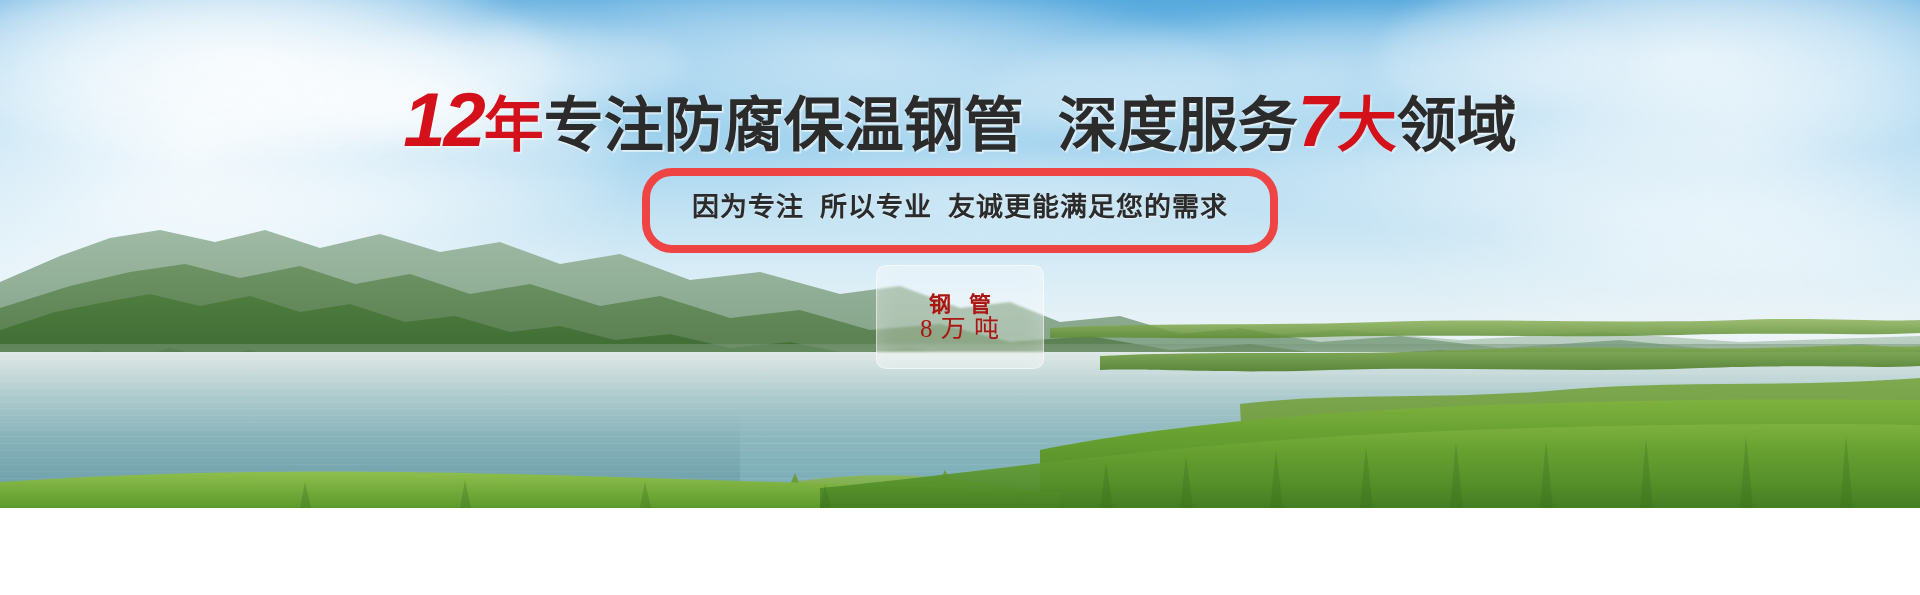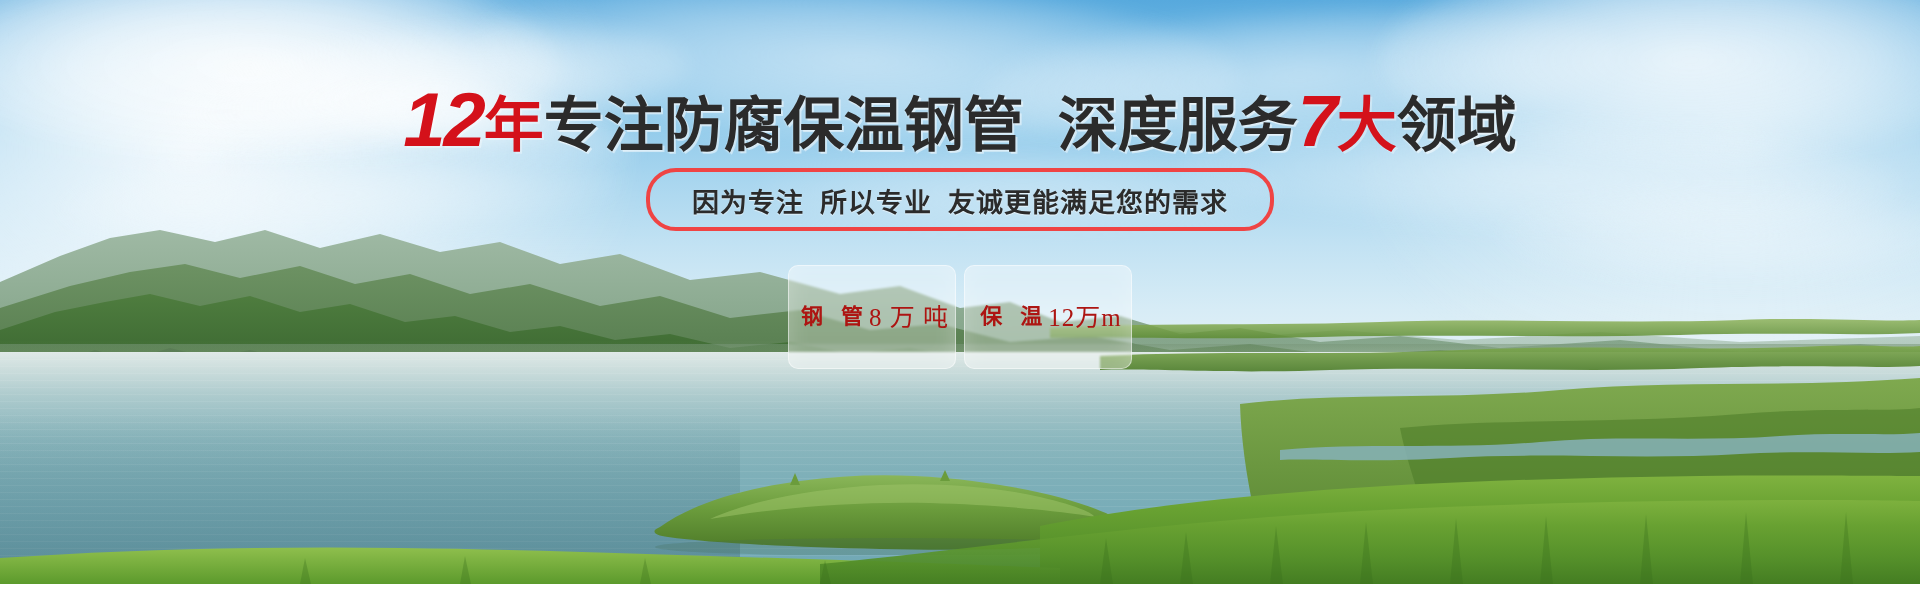--- a/index.html
+++ b/index.html
@@ -7,21 +7,21 @@
   *{box-sizing:border-box;}
   body{
     font-family:"Liberation Sans","DejaVu Sans",sans-serif;
     -webkit-font-smoothing:antialiased;
   }
 
   
   .banner{
     position:relative;
     width:1920px;
-    height:584px;
+    height:508px;
     overflow:hidden;
     background:#fde047;
   }
 
   
   .sky{
     position:absolute;inset:0;
     background:
       linear-gradient(180deg,
         #57a9dd 0%,
@@ -179,22 +179,22 @@
     text-shadow:2px 2px 0 rgba(255,255,255,.35);
   }
   .headline .gap{display:inline-block;width:34px;}
 
   
   .pill{
     position:absolute;
     left:50%;
     transform:translateX(-50%);
     top:168px;
-    padding:9px 42px 7px;
-    border:4px solid #ef4444;
+    padding:9px 42px 21px;
+    border:8px solid #ef4444;
     border-radius:30px;
     font-size:27px;
     font-weight:bold;
     letter-spacing:1px;
     color:#2b2b2b;
     white-space:nowrap;
     background:transparent;
     text-shadow:0 1px 1px rgba(255,255,255,.6);
   }
   .pill .sp{display:inline-block;width:16px;}
@@ -209,20 +209,21 @@
     gap:8px;
   }
   .card{
     width:168px;
     height:104px;
     border-radius:10px;
     background:rgba(255,255,255,.30);
     border:1px solid rgba(255,255,255,.55);
     backdrop-filter:blur(1px);
     display:flex;
+    flex-direction:column;
     align-items:center;
     justify-content:center;
     gap:0;
     box-shadow:inset 0 0 22px rgba(255,255,255,.22);
   }
   .card .ctitle{
     font-size:22px;
     font-weight:bold;
     color:#ad1512;
     letter-spacing:6px;
@@ -438,22 +439,16 @@
   <div class="cards">
 
     <div class="card">
       <div class="ctitle">钢 管</div>
       <div class="cvalue">
         <span>8 万 吨</span>
       </div>
     </div>
 
 
-    <div class="card">
-      <div class="ctitle">保 温</div>
-      <div class="cvalue">
-        <span>12万m</span>
-      </div>
-    </div>
 
   </div>
 
 </div>
 
 </body></html>

